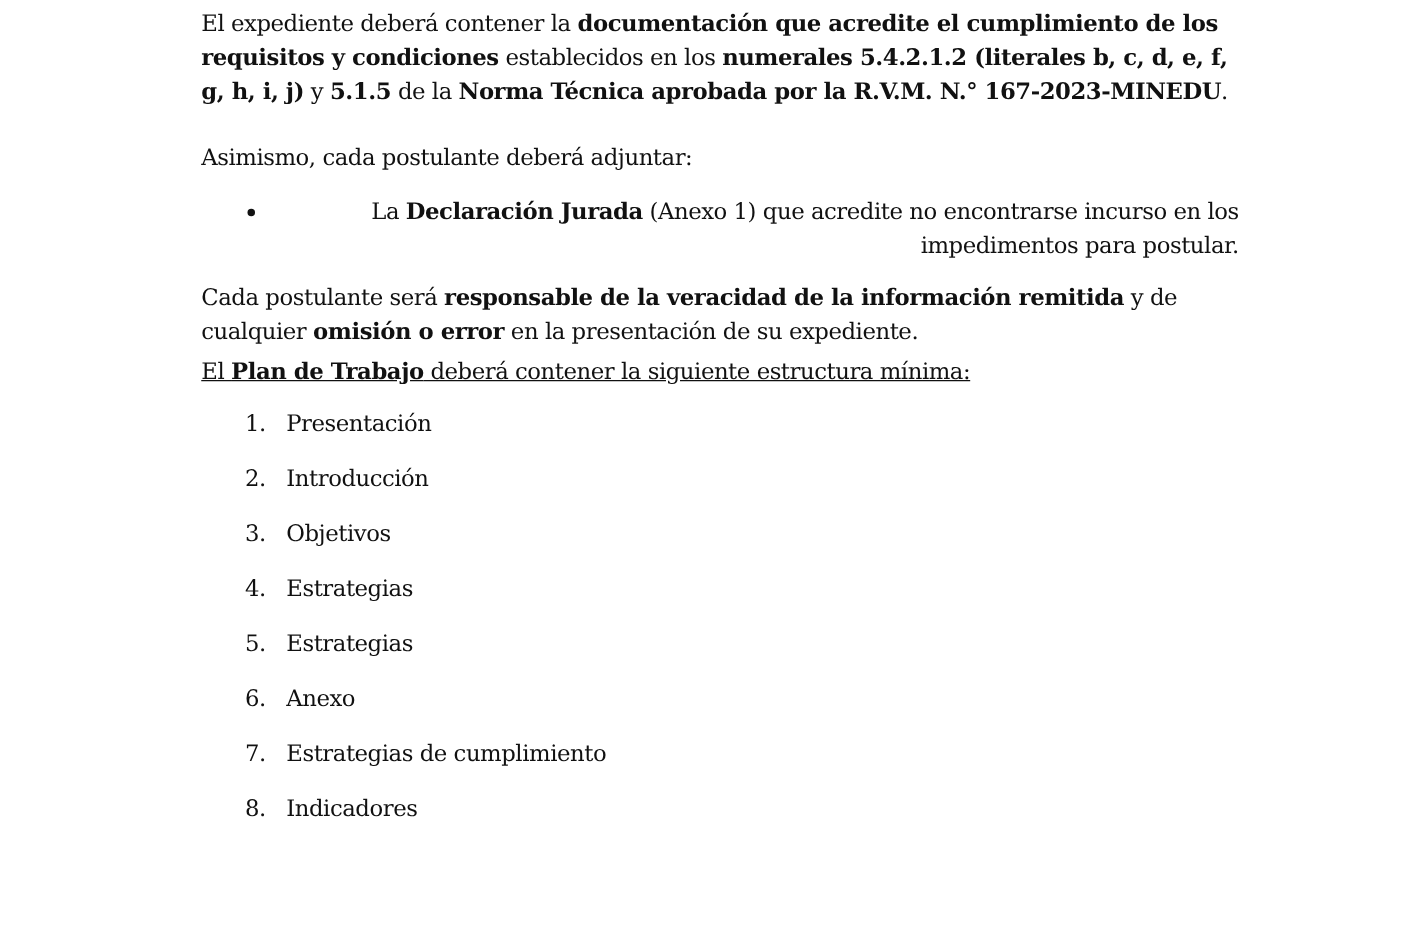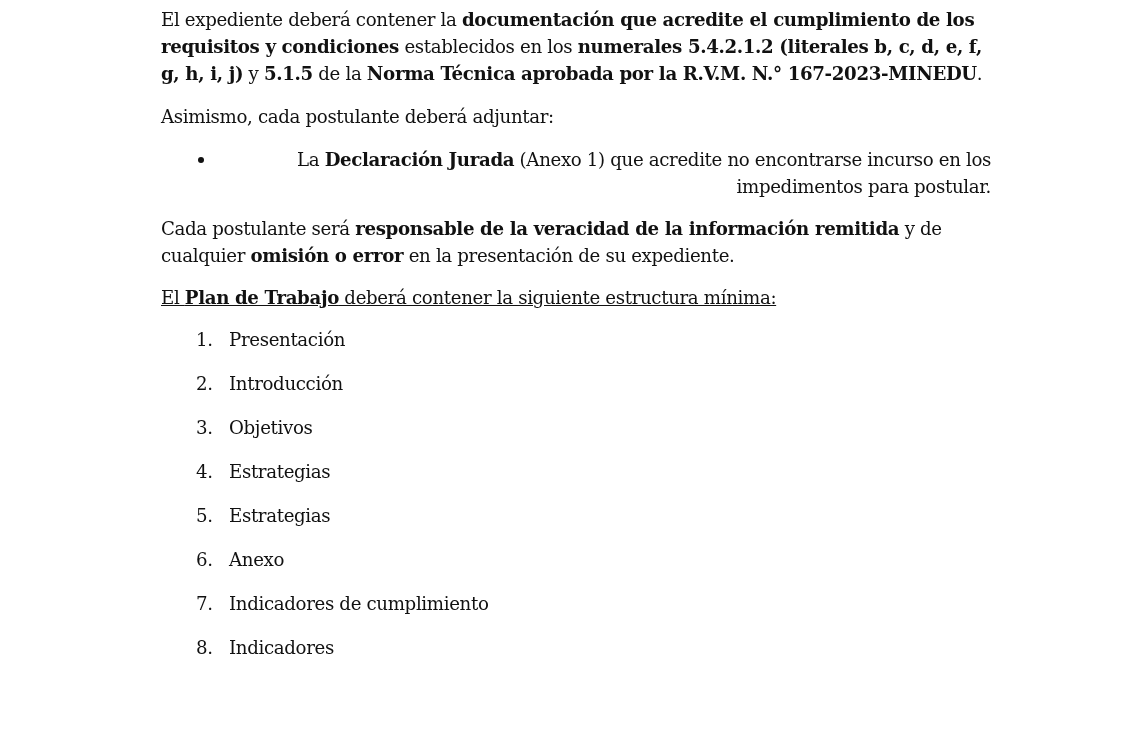--- a/index.html
+++ b/index.html
@@ -57,23 +57,23 @@
       position: relative;
       padding-left: 68px;
       height: 27px;
       margin-bottom: 17px;
     }
     .numbered li .num {
       position: absolute;
       left: 35px;
       top: 0;
     }
-    #p1 { margin-bottom: 16px; }
+    #p1 { margin-bottom: 26px; }
     #p2 { margin-bottom: 16px; }
-    #p3 { margin-bottom: 15px; }
+    #p3 { margin-bottom: 5px; }
     #p4 { margin-bottom: 15px; text-decoration: underline; }
   </style>
 </head>
 <body>
 
 <div class="page">
 
   <p id="p1"><span>El expediente deberá contener la </span><b>documentación que acredite el cumplimiento de los requisitos y condiciones</b><span> establecidos en los </span><b>numerales 5.4.2.1.2 (literales b, c, d, e, f, g, h, i, j)</b><span> y </span><b>5.1.5</b><span> de la </span><b>Norma Técnica aprobada por la R.V.M. N.° 167-2023-MINEDU</b><span>.</span></p>
 
   <p id="p2">Asimismo, cada postulante deberá adjuntar:</p>
@@ -88,17 +88,17 @@
 
   <p id="p4"><span>El </span><b>Plan de Trabajo</b><span> deberá contener la siguiente estructura mínima:</span></p>
 
   <ol class="numbered">
     <li><span class="num">1.</span><span>Presentación</span></li>
     <li><span class="num">2.</span><span>Introducción</span></li>
     <li><span class="num">3.</span><span>Objetivos</span></li>
     <li><span class="num">4.</span><span>Estrategias</span></li>
     <li><span class="num">5.</span><span>Estrategias</span></li>
     <li><span class="num">6.</span><span>Anexo</span></li>
-    <li><span class="num">7.</span><span>Indicadores de cumplimiento</span></li>
+    <li><span class="num">7.</span><span>Estrategias de cumplimiento</span></li>
     <li><span class="num">8.</span><span>Indicadores</span></li>
   </ol>
 
 </div>
 
 </body></html>

